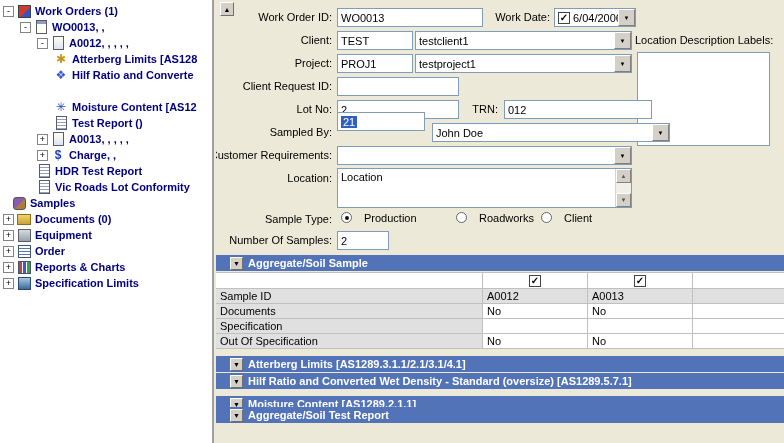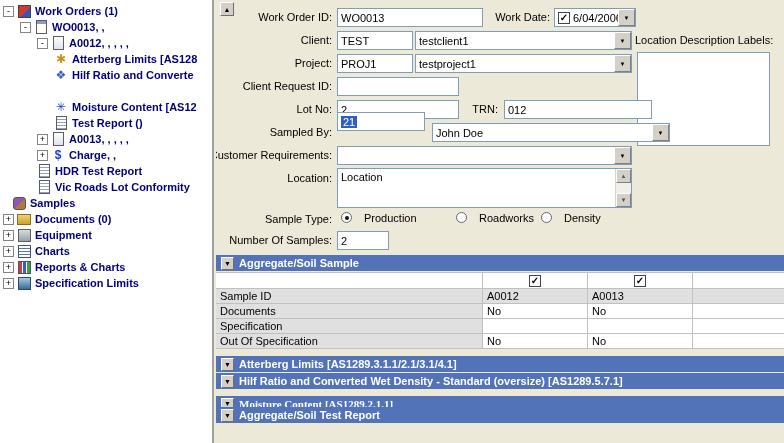--- a/index.html
+++ b/index.html
@@ -43,21 +43,21 @@
   .cb.checked::before{content:"✓"}
   .date-cb{margin-right:3px}
   .sel-text{background:var(--selection-bg,#316ac5);color:#fff;padding:0 2px}
   .radio-item{position:absolute;display:flex;align-items:center;gap:12px;white-space:nowrap;height:13px}
   .radio{width:11px;height:11px;min-width:11px;border:1px solid #666;border-radius:50%;background:#fff;position:relative}
   .radio.sel::before{content:"";position:absolute;left:3px;top:3px;width:4px;height:4px;border-radius:50%;background:#111}
   .mini-btn{width:14px;height:14px;min-width:14px;background:#d4d0c8;border:1px solid;border-color:#fff #6f6f6f #6f6f6f #fff;display:flex;align-items:center;justify-content:center;font-size:7px;line-height:7px;color:#000;cursor:default}
   .top-collapse{position:absolute;left:4px;top:2px}
 
   
-  .sec{position:absolute;left:0;width:568px;height:16px;background:var(--header-bg,#5373b8);color:#fff;font-weight:bold;display:flex;align-items:center;gap:5px;padding-left:5px;white-space:nowrap;overflow:hidden}
+  .sec{position:absolute;left:0;width:568px;height:16px;background:var(--header-bg,#5373b8);color:#fff;font-weight:bold;display:flex;align-items:center;gap:5px;padding-left:14px;white-space:nowrap;overflow:hidden}
   .sec .mini-btn{width:13px;height:13px;min-width:13px}
 
   
   .grid{position:absolute;top:272px;left:0;width:568px;border-top:1px solid #c0c0c0}
   .grow{display:flex;height:15px;border-bottom:1px solid #c0c0c0}
   .grow.cbrow{height:16px}
   .gcell{border-right:1px solid #c0c0c0;padding:0 4px;display:flex;align-items:center;overflow:hidden;white-space:nowrap;background:#fff}
   .gcell.c0{width:267px;min-width:267px;background:#e0e0e0}
   .gcell.c1,.gcell.c2{width:105px;min-width:105px}
   .gcell.cf{flex:1;border-right:none}
@@ -128,21 +128,21 @@
       <span class="tlabel">Documents (0)</span>
     </div>
     <div class="trow" style="padding-left: 3px;">
       <span class="expander">+</span>
       <span class="ticon equipment-icon"></span>
       <span class="tlabel">Equipment</span>
     </div>
     <div class="trow" style="padding-left: 3px;">
       <span class="expander">+</span>
       <span class="ticon lists-icon"></span>
-      <span class="tlabel">Charts</span>
+      <span class="tlabel">Order</span>
     </div>
     <div class="trow" style="padding-left: 3px;">
       <span class="expander">+</span>
       <span class="ticon reports-icon"></span>
       <span class="tlabel">Reports &amp; Charts</span>
     </div>
     <div class="trow" style="padding-left: 3px;">
       <span class="expander">+</span>
       <span class="ticon spec-limits-icon"></span>
       <span class="tlabel">Specification Limits</span>
@@ -240,21 +240,21 @@
       <span class="radio-item" style="left: 125px; top: 211px;">
         <span class="radio sel"></span>
         <span>Production</span>
       </span>
       <span class="radio-item" style="left: 240px; top: 211px;">
         <span class="radio"></span>
         <span>Roadworks</span>
       </span>
       <span class="radio-item" style="left: 325px; top: 211px;">
         <span class="radio"></span>
-        <span>Density</span>
+        <span>Client</span>
       </span>
     </div>
 
   <span class="lbl" style="top:234px;right:452px">Number Of Samples:</span>
   <div class="tb" style="top:231px;left:121px;width:52px">
     <span class="val">2</span>
   </div>
 
   <div class="sec" style="top:255px">
     <span class="mini-btn">
@@ -306,21 +306,21 @@
           <span>▼</span>
         </span>
         <span>Atterberg Limits [AS1289.3.1.1/2.1/3.1/4.1]</span>
       </div>
       <div class="sec" style="top: 373px;">
         <span class="mini-btn">
           <span>▼</span>
         </span>
         <span>Hilf Ratio and Converted Wet Density - Standard (oversize) [AS1289.5.7.1]</span>
       </div>
-      <div class="sec" style="top: 396px; font-family: Liberation Serif, serif;">
+      <div class="sec" style="top: 396px;">
         <span class="mini-btn">
           <span>▼</span>
         </span>
         <span>Moisture Content [AS1289.2.1.1]</span>
       </div>
       <div class="sec" style="top: 407px;">
         <span class="mini-btn">
           <span>▼</span>
         </span>
         <span>Aggregate/Soil Test Report</span>

